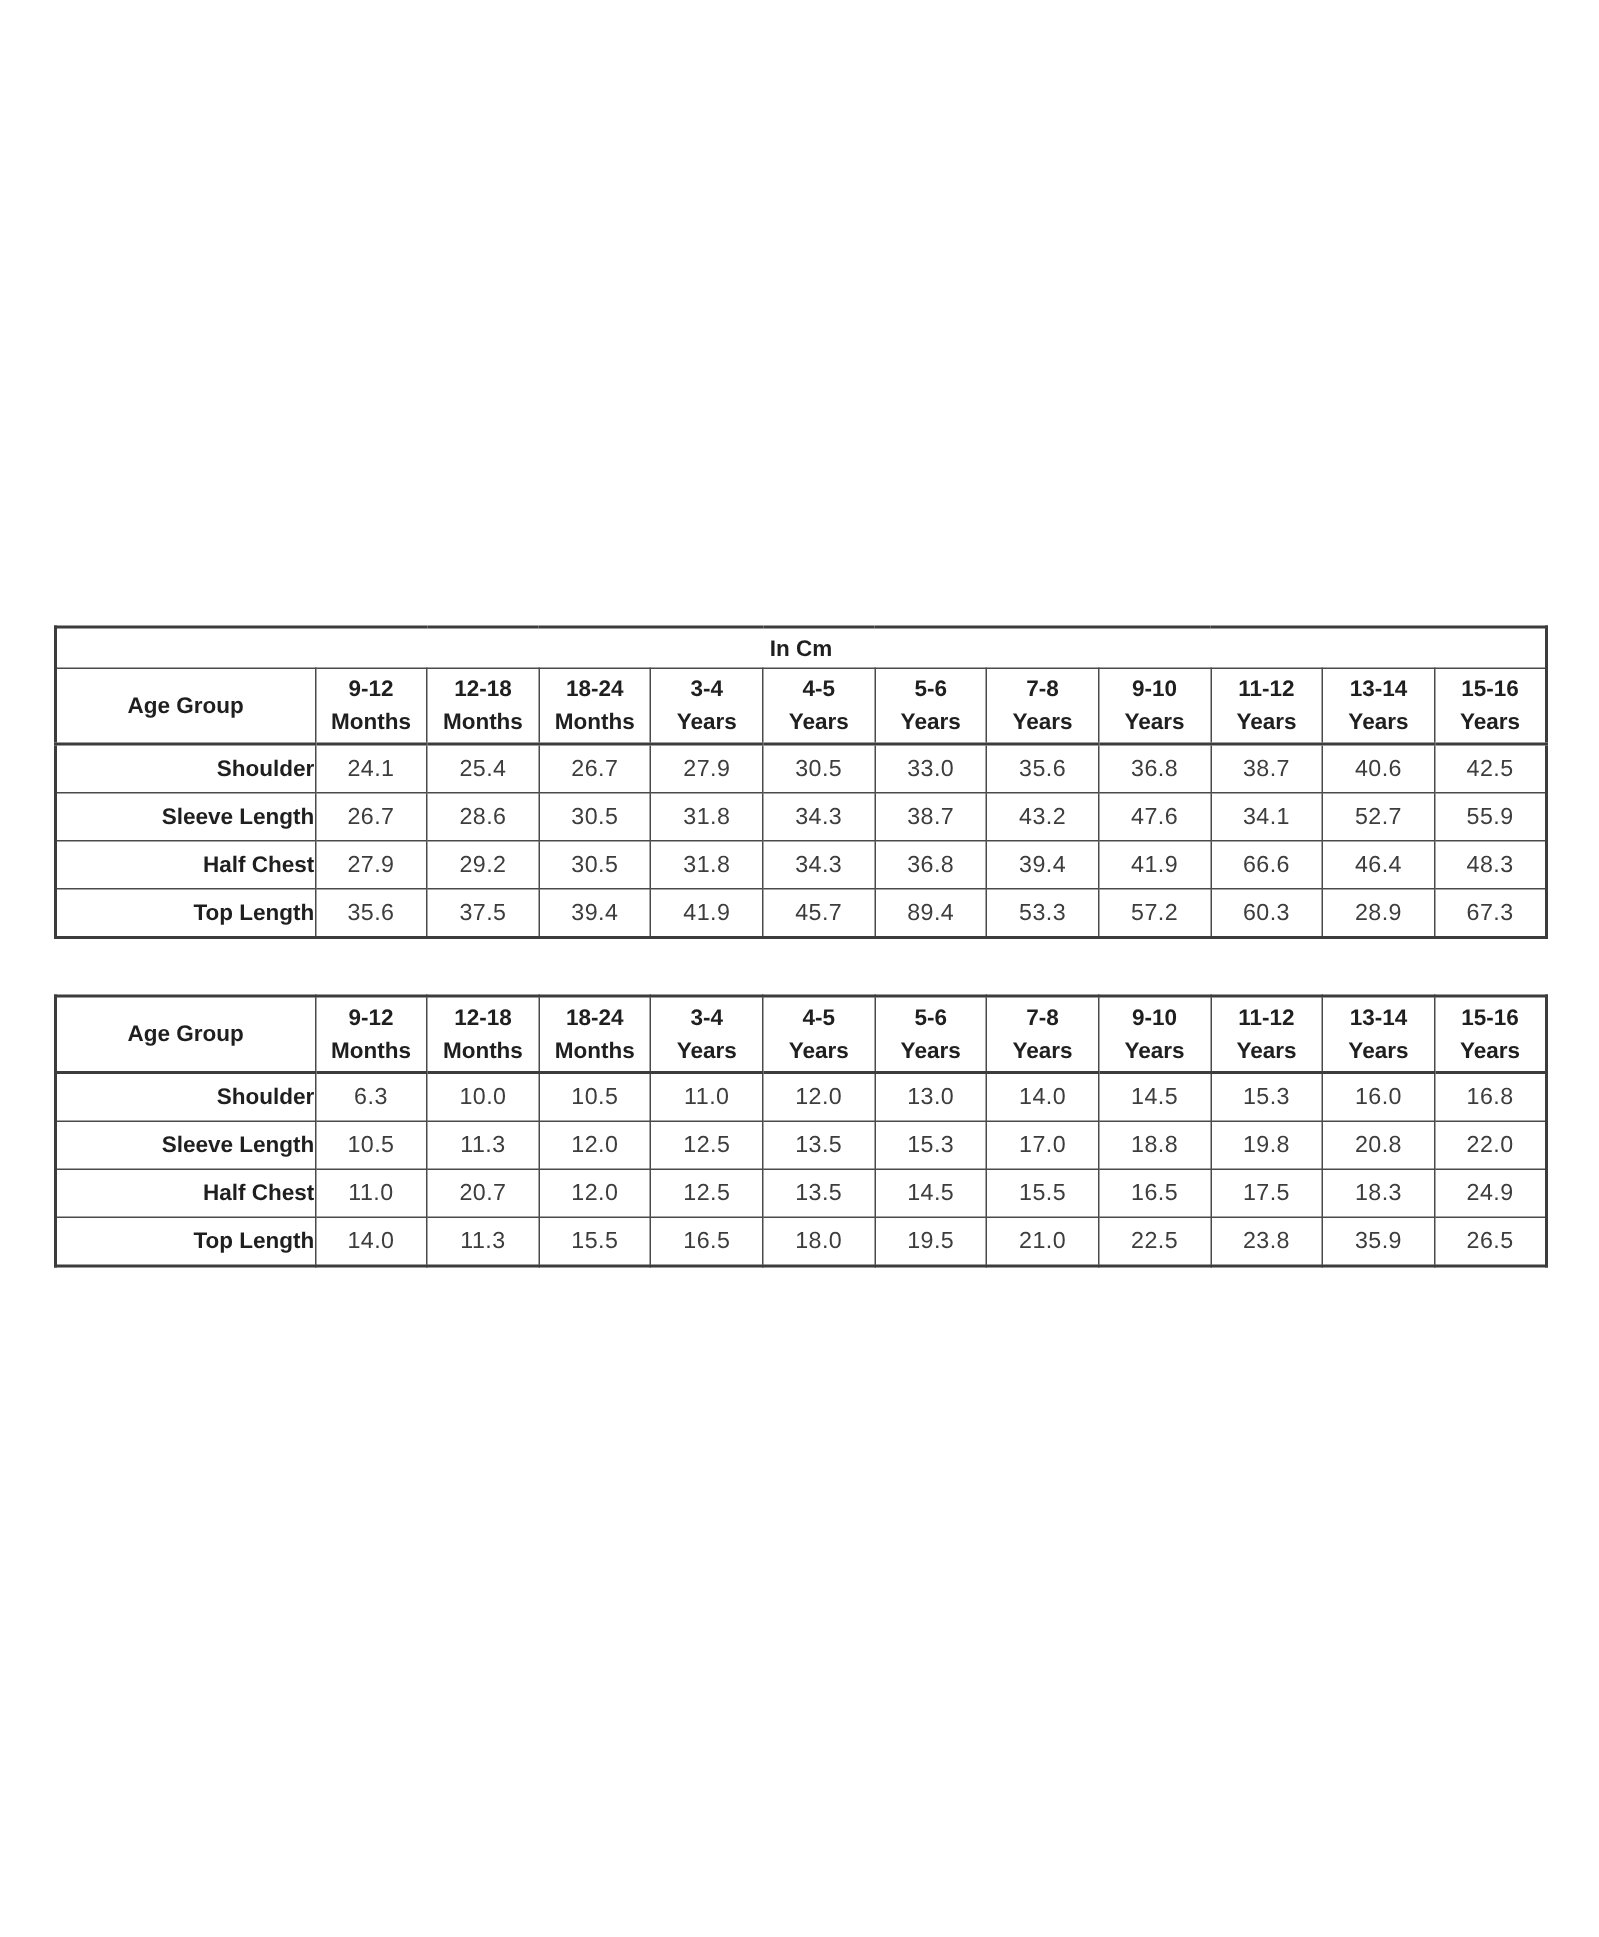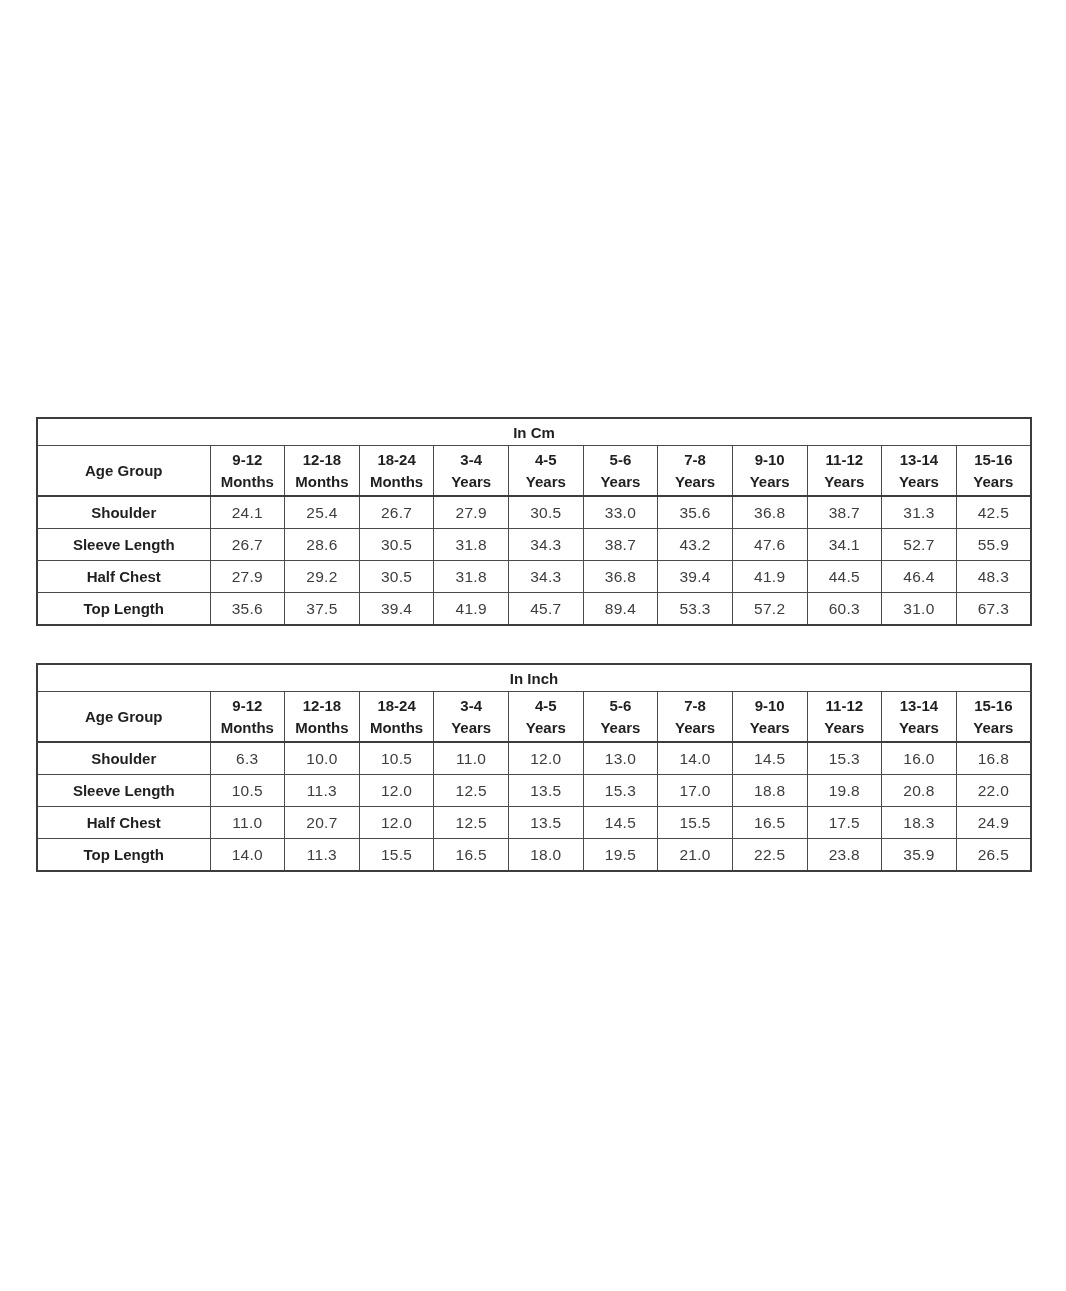--- a/index.html
+++ b/index.html
@@ -54,20 +54,21 @@
     height: 31px;
     font-size: 15.5px;
     color: #3d3d3d;
     letter-spacing: 0.3px;
   }
   tr.data-row td.row-label {
     font-weight: bold;
     font-size: 15px;
     color: #1f1f1f;
     letter-spacing: 0;
+    text-align: right;
   }
 </style>
 </head>
 <body>
 
 <div class="canvas">
   <table class="size-table" id="table-cm">
       <colgroup>
         <col style="width: 173px;">
         <col>
@@ -115,21 +116,21 @@
           <td class="row-label">Shoulder</td>
           <td class="value-cell">24.1</td>
           <td class="value-cell">25.4</td>
           <td class="value-cell">26.7</td>
           <td class="value-cell">27.9</td>
           <td class="value-cell">30.5</td>
           <td class="value-cell">33.0</td>
           <td class="value-cell">35.6</td>
           <td class="value-cell">36.8</td>
           <td class="value-cell">38.7</td>
-          <td class="value-cell">31.3</td>
+          <td class="value-cell">40.6</td>
           <td class="value-cell">42.5</td>
         </tr>
         <tr class="data-row">
           <td class="row-label">Sleeve Length</td>
           <td class="value-cell">26.7</td>
           <td class="value-cell">28.6</td>
           <td class="value-cell">30.5</td>
           <td class="value-cell">31.8</td>
           <td class="value-cell">34.3</td>
           <td class="value-cell">38.7</td>
@@ -142,59 +143,56 @@
         <tr class="data-row">
           <td class="row-label">Half Chest</td>
           <td class="value-cell">27.9</td>
           <td class="value-cell">29.2</td>
           <td class="value-cell">30.5</td>
           <td class="value-cell">31.8</td>
           <td class="value-cell">34.3</td>
           <td class="value-cell">36.8</td>
           <td class="value-cell">39.4</td>
           <td class="value-cell">41.9</td>
-          <td class="value-cell">44.5</td>
+          <td class="value-cell">66.6</td>
           <td class="value-cell">46.4</td>
           <td class="value-cell">48.3</td>
         </tr>
         <tr class="data-row">
           <td class="row-label">Top Length</td>
           <td class="value-cell">35.6</td>
           <td class="value-cell">37.5</td>
           <td class="value-cell">39.4</td>
           <td class="value-cell">41.9</td>
           <td class="value-cell">45.7</td>
           <td class="value-cell">89.4</td>
           <td class="value-cell">53.3</td>
           <td class="value-cell">57.2</td>
           <td class="value-cell">60.3</td>
-          <td class="value-cell">31.0</td>
+          <td class="value-cell">28.9</td>
           <td class="value-cell">67.3</td>
         </tr>
       </tbody>
     </table>
   <table class="size-table" id="table-inch">
       <colgroup>
         <col style="width: 173px;">
         <col>
         <col>
         <col>
         <col>
         <col>
         <col>
         <col>
         <col>
         <col>
         <col>
         <col>
       </colgroup>
       <tbody>
-        <tr class="title-row">
-          <td colspan="12" class="title-cell">In Inch</td>
-        </tr>
         <tr class="header-row">
           <td class="corner-cell">Age Group</td>
           <td class="col-header">9-12
 Months</td>
           <td class="col-header">12-18
 Months</td>
           <td class="col-header">18-24
 Months</td>
           <td class="col-header">3-4
 Years</td>

